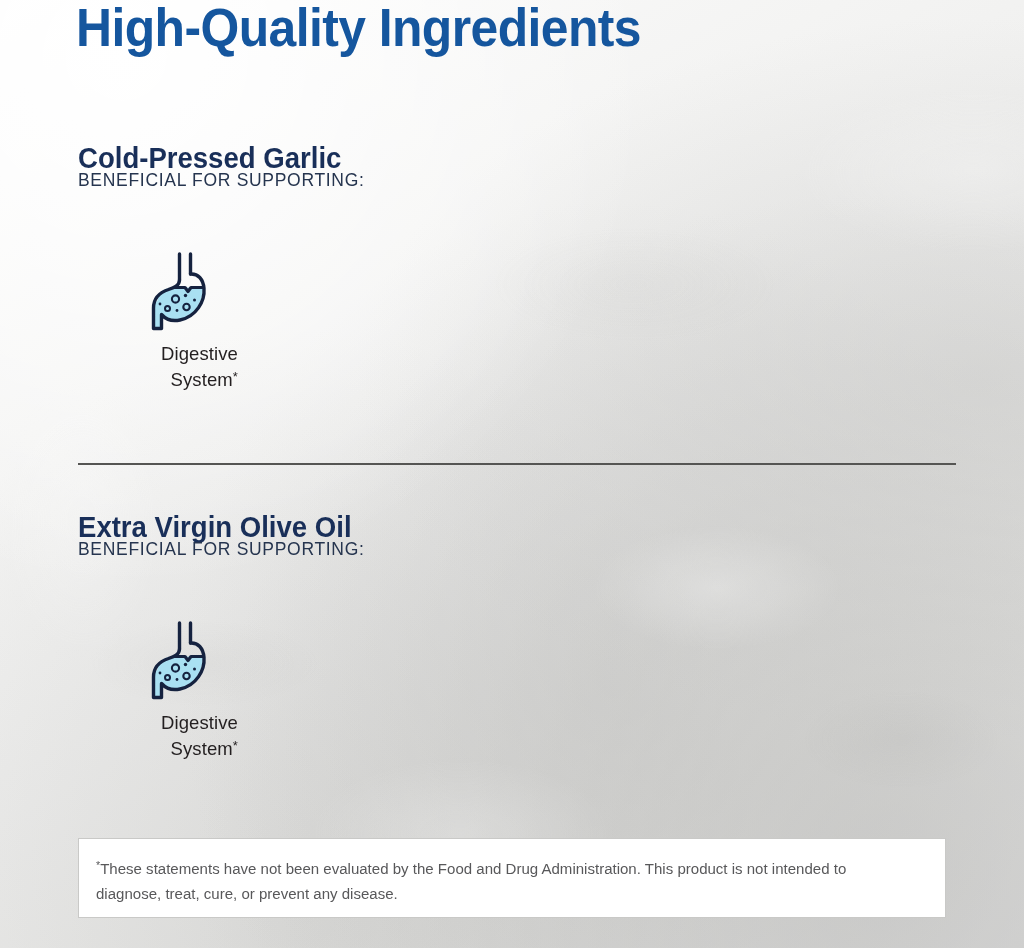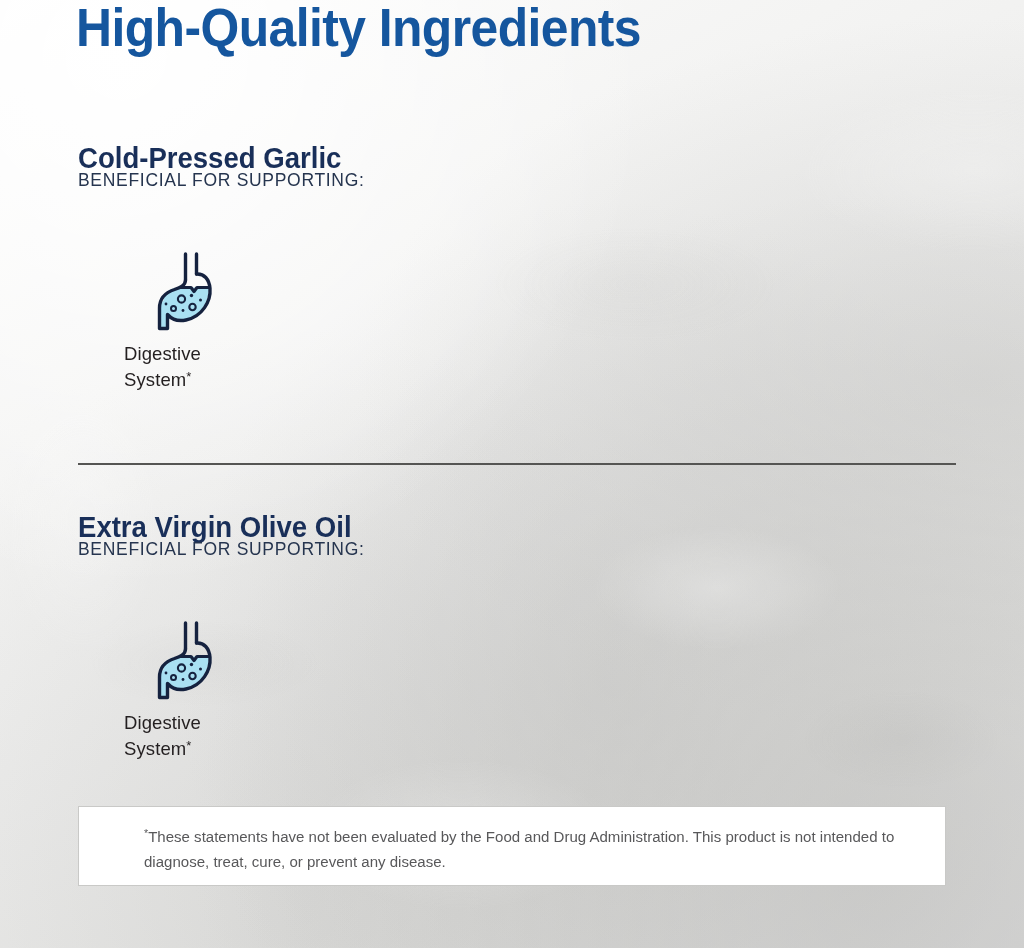--- a/index.html
+++ b/index.html
@@ -89,24 +89,24 @@
     line-height: 22px;
     font-weight: normal;
     letter-spacing: 0.7px;
     color: #26354f;
     white-space: nowrap;
   }
 
   
   .benefit {
     position: absolute;
-    left: 124px;
+    left: 118px;
     top: 110px;
     width: 120px;
-    text-align: left;
+    text-align: right;
   }
   .benefit-icon {
     display: block;
     margin: 0 auto;
     width: 74px;
     height: 86px;
   }
   .benefit-text {
     margin-top: 6px;
     font-size: 18.5px;
@@ -126,27 +126,26 @@
     top: 463px;
     width: 878px;
     height: 0;
     border-top: 2px solid #555553;
   }
 
   
   .disclaimer {
     position: absolute;
     left: 78px;
-    top: 806px;
+    top: 838px;
     width: 868px;
     height: 80px;
     background: #ffffff;
     border: 1px solid #c9c9c7;
     box-sizing: border-box;
-    padding-left: 48px;
   }
   .disclaimer-text {
     margin: 14px 22px 0 17px;
     font-size: 15.5px;
     line-height: 25px;
     color: #58585a;
     font-family: "Liberation Sans Narrow", "Liberation Sans", sans-serif;
     transform: scaleX(0.97);
     transform-origin: left top;
   }

